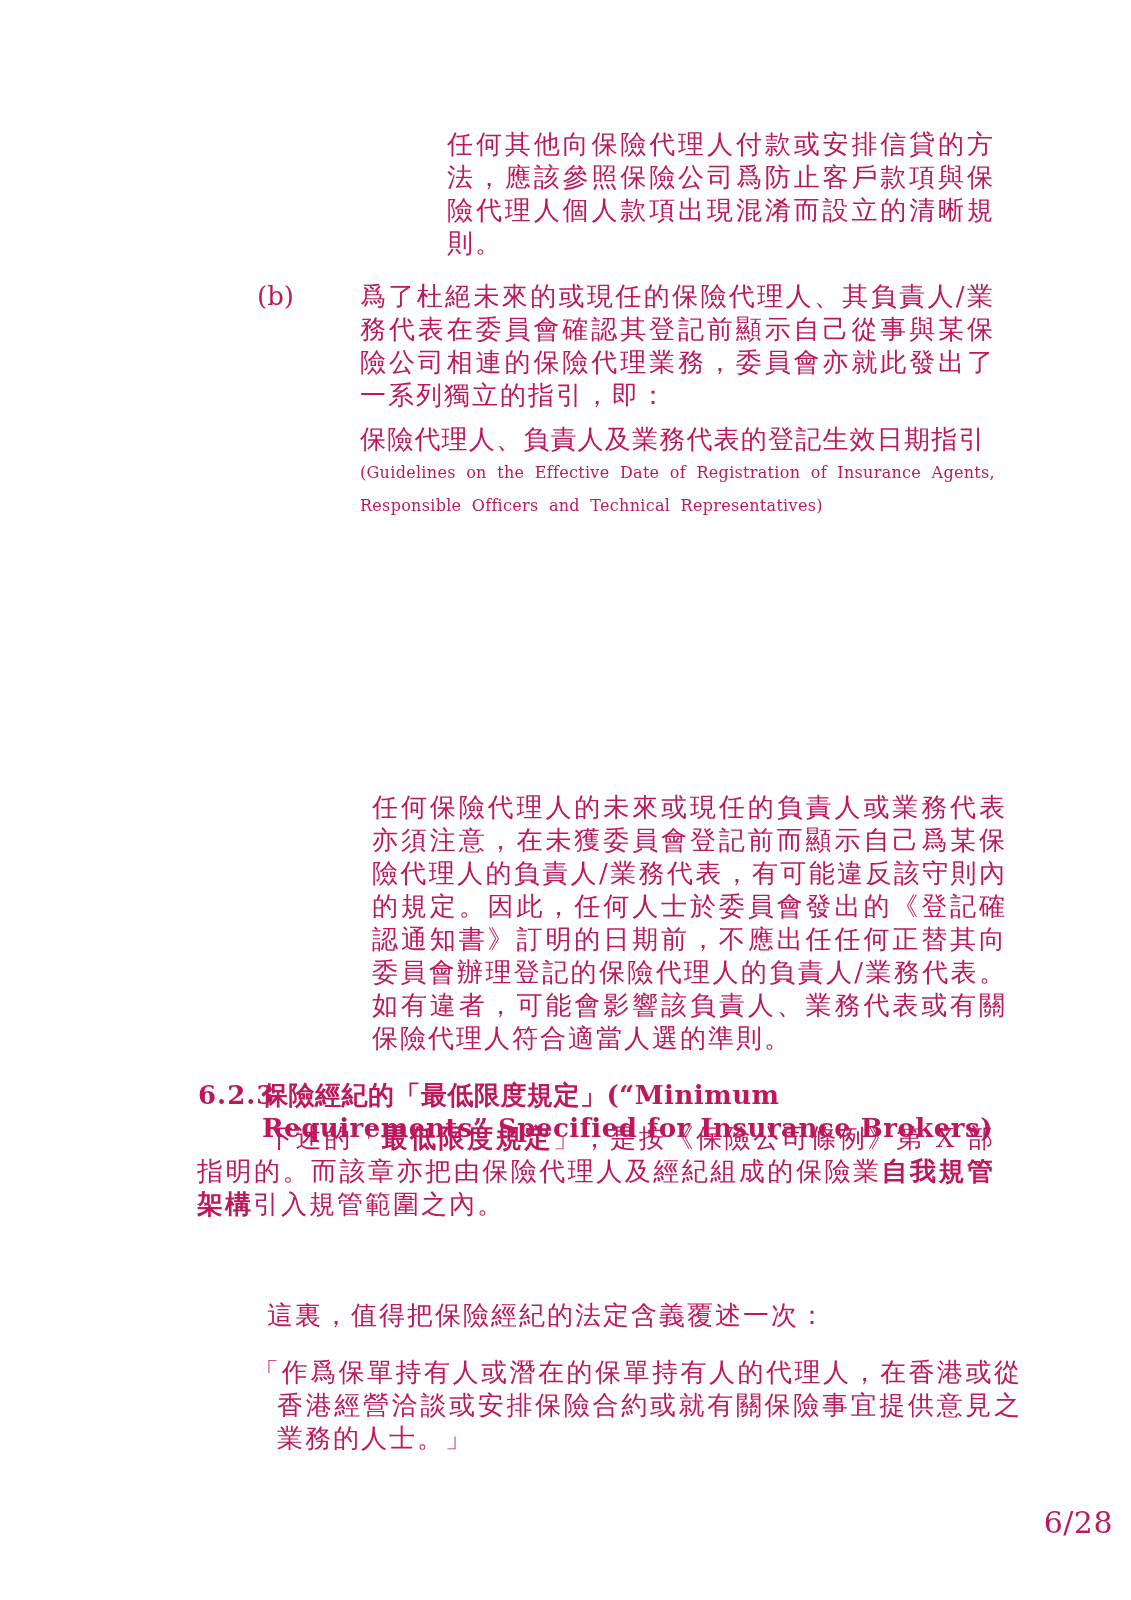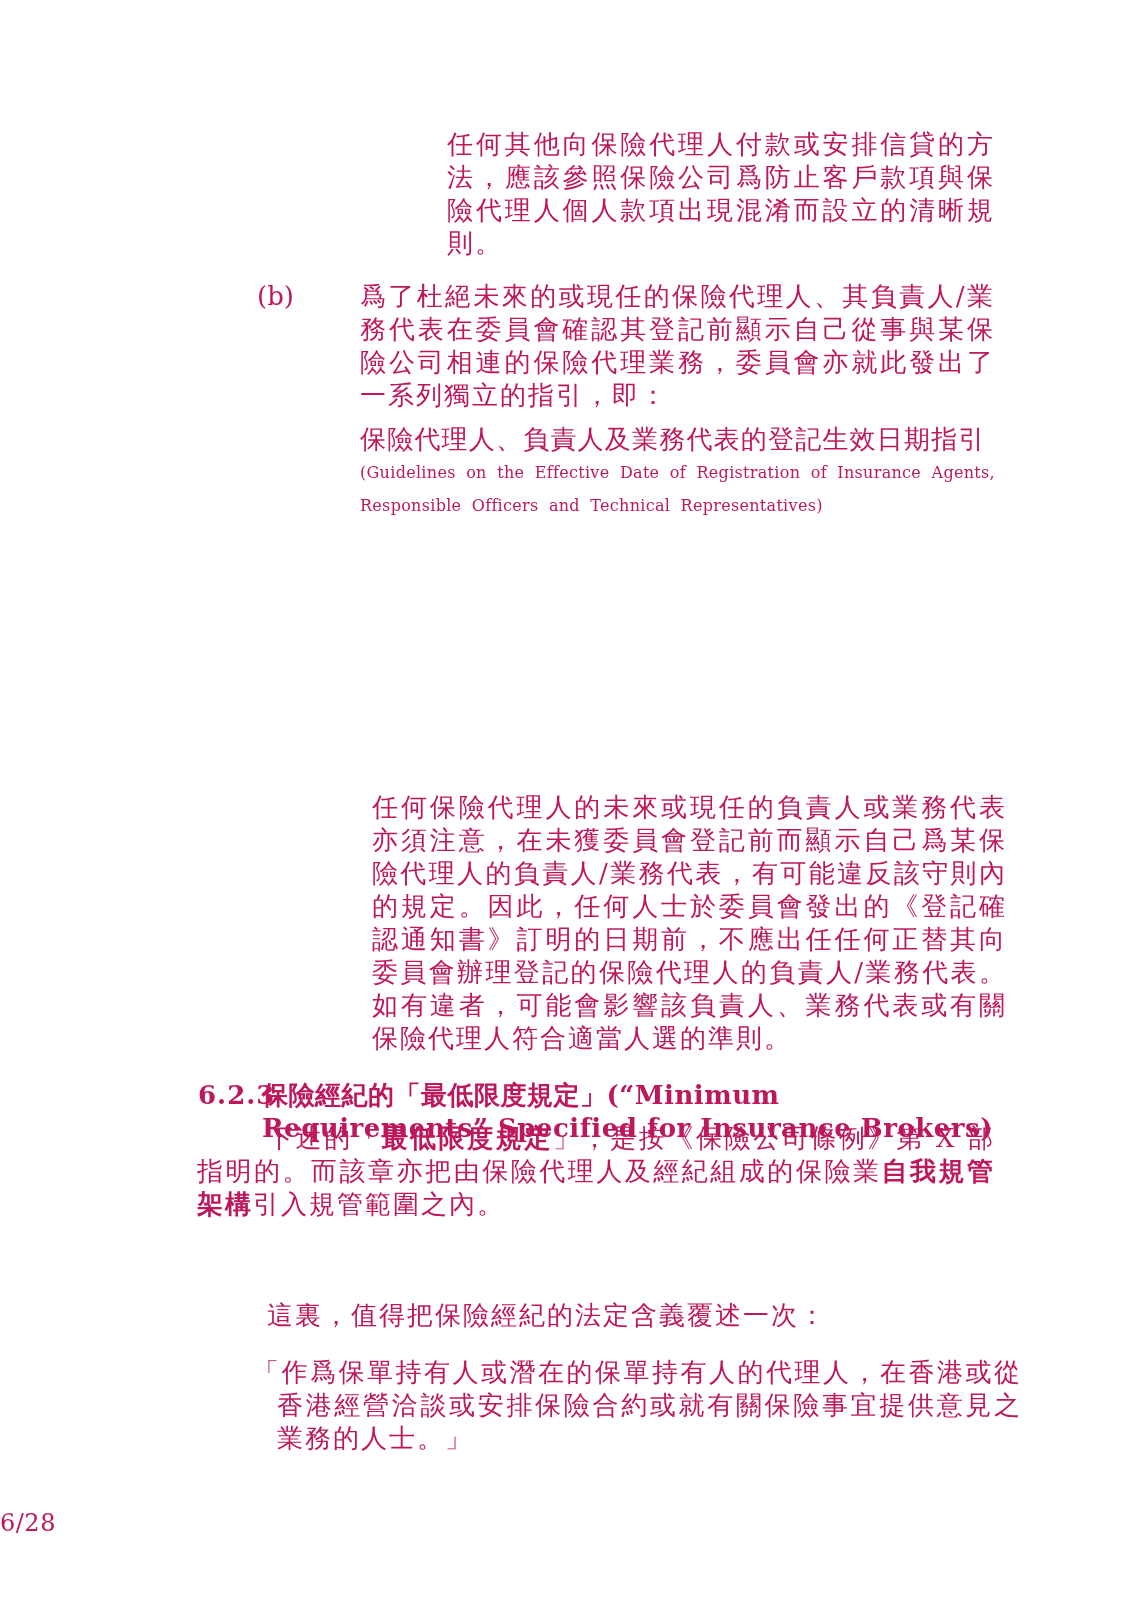--- a/index.html
+++ b/index.html
@@ -124,22 +124,22 @@
     left: 253px;
     width: 745px;
     padding-left: 24px;
     text-indent: -24px;
   }
   .footer {
     position: absolute;
     top: 1508px;
     left: 0;
     right: 62px;
-    text-align: left;
-    font-size: 24px;
+    text-align: right;
+    font-size: 30px;
     line-height: 30px;
     letter-spacing: 0.5px;
   }
 </style>
 </head>
 <body>
 
 <div class="page">
 
   <p id="b1" class="para">任何其他向保險代理人付款或安排信貸的方法，應該參照保險公司爲防止客戶款項與保險代理人個人款項出現混淆而設立的清晰規則。</p>

